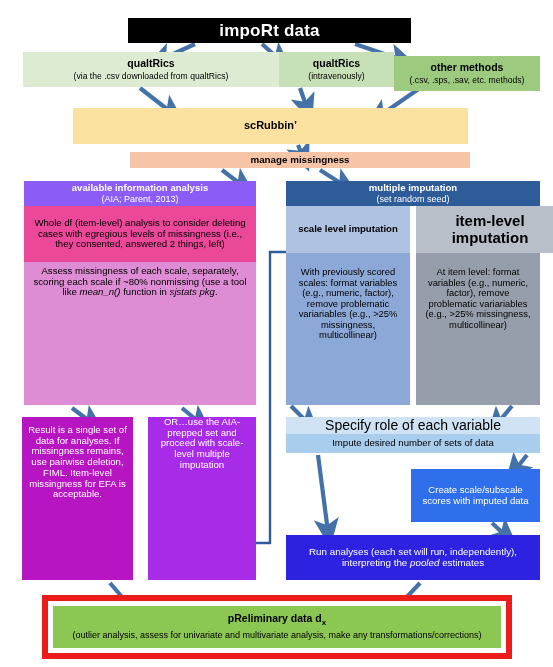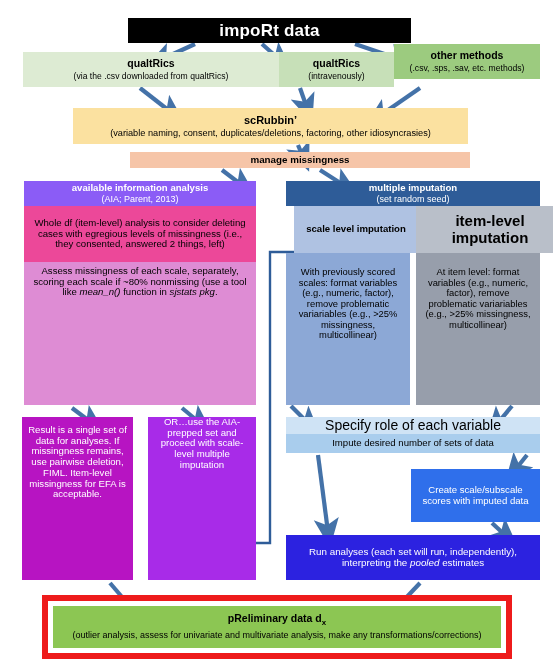--- a/index.html
+++ b/index.html
@@ -15,21 +15,21 @@
   .sub{font-weight:normal;}
   svg.arrows{position:absolute;left:0;top:0;width:553px;height:667px;pointer-events:none;}
 
   
   #import-data{left:128px;top:18px;width:283px;height:25px;background:#000000;color:#fff;
                font-size:17px;font-weight:bold;letter-spacing:.2px;}
 
   
   #src-0{left:23px;top:52px;width:256px;height:35px;background:#DDEBD3;font-size:10px;}
   #src-1{left:279px;top:52px;width:115px;height:35px;background:#C7E0B8;font-size:10px;}
-  #src-2{left:394px;top:44px;width:146px;height:35px;background:#9CCB7F;font-size:10px;}
+  #src-2{left:394px;top:56px;width:146px;height:35px;background:#9CCB7F;font-size:10px;}
   .src .ttl{font-size:10.5px;margin-bottom:2px;}
   .src .sub{font-size:8.6px;}
 
   
   #scrubbin{left:73px;top:108px;width:395px;height:36px;background:#FBE1A0;}
   #scrubbin .ttl{font-size:11px;margin-bottom:2px;}
   #scrubbin .sub{font-size:9.2px;}
 
   
   #manage-missingness{left:130px;top:152px;width:340px;height:16px;background:#F6C5A8;
@@ -43,21 +43,21 @@
   #aia-body-1{left:0;top:25px;width:232px;height:56px;background:#ec4899;font-size:9.6px;}
   #aia-body-2{left:0;top:81px;width:232px;height:143px;background:#DE8CD4;font-size:9.6px;
               justify-content:flex-start;padding-top:4px;}
   #aia-body-1 p,#aia-body-2 p{margin:0;padding:0 4px;}
 
   
   #mi-col{left:286px;top:181px;width:254px;height:224px;}
   #mi-head{left:0;top:0;width:254px;height:25px;background:#2E5C98;color:#fff;}
   #mi-head .ttl{font-size:9.6px;}
   #mi-head .sub{font-size:9px;}
-  #mi-scale-head{left:0;top:25px;width:124px;height:47px;background:#AFC2E2;font-size:9.6px;font-weight:bold;margin-left:8px;}
+  #mi-scale-head{left:0;top:25px;width:124px;height:47px;background:#AFC2E2;font-size:9.6px;font-weight:bold;}
   #mi-item-head{left:130px;top:25px;width:148px;height:47px;background:#B9BFC9;font-size:15px;font-weight:bold;}
   #mi-scale-body{left:0;top:72px;width:124px;height:152px;background:#8CA8D6;font-size:9.4px;
                  justify-content:flex-start;padding-top:14px;}
   #mi-item-body{left:130px;top:72px;width:124px;height:152px;background:#979EAB;font-size:9.4px;
                 justify-content:flex-start;padding-top:14px;}
   #mi-scale-body p,#mi-item-body p{margin:0;padding:0 5px;}
 
   
   #aia-out-left{left:22px;top:417px;width:111px;height:163px;background:#B714C2;color:#fff;
                 font-size:9.6px;justify-content:flex-start;padding-top:8px;}
@@ -147,21 +147,20 @@
     <span class="ttl">qualtRics</span>
     <span class="sub">(intravenously)</span>
   </div>
   <div class="box src" id="src-2">
     <span class="ttl">other methods</span>
     <span class="sub">(.csv, .sps, .sav, etc. methods)</span>
   </div>
 
   <div class="box" id="scrubbin">
     <span class="ttl">scRubbin’</span>
-    <span class="sub">(variable naming, consent, duplicates/deletions, factoring, other idiosyncrasies)</span>
   </div>
 
   <div class="box" id="manage-missingness">
     <span>manage missingness</span>
   </div>
 
   <div class="box" id="aia-col" style="background:transparent;">
     <div class="box" id="aia-head">
       <span class="ttl">available information analysis</span>
       <span class="sub">(AIA; Parent, 2013)</span>

